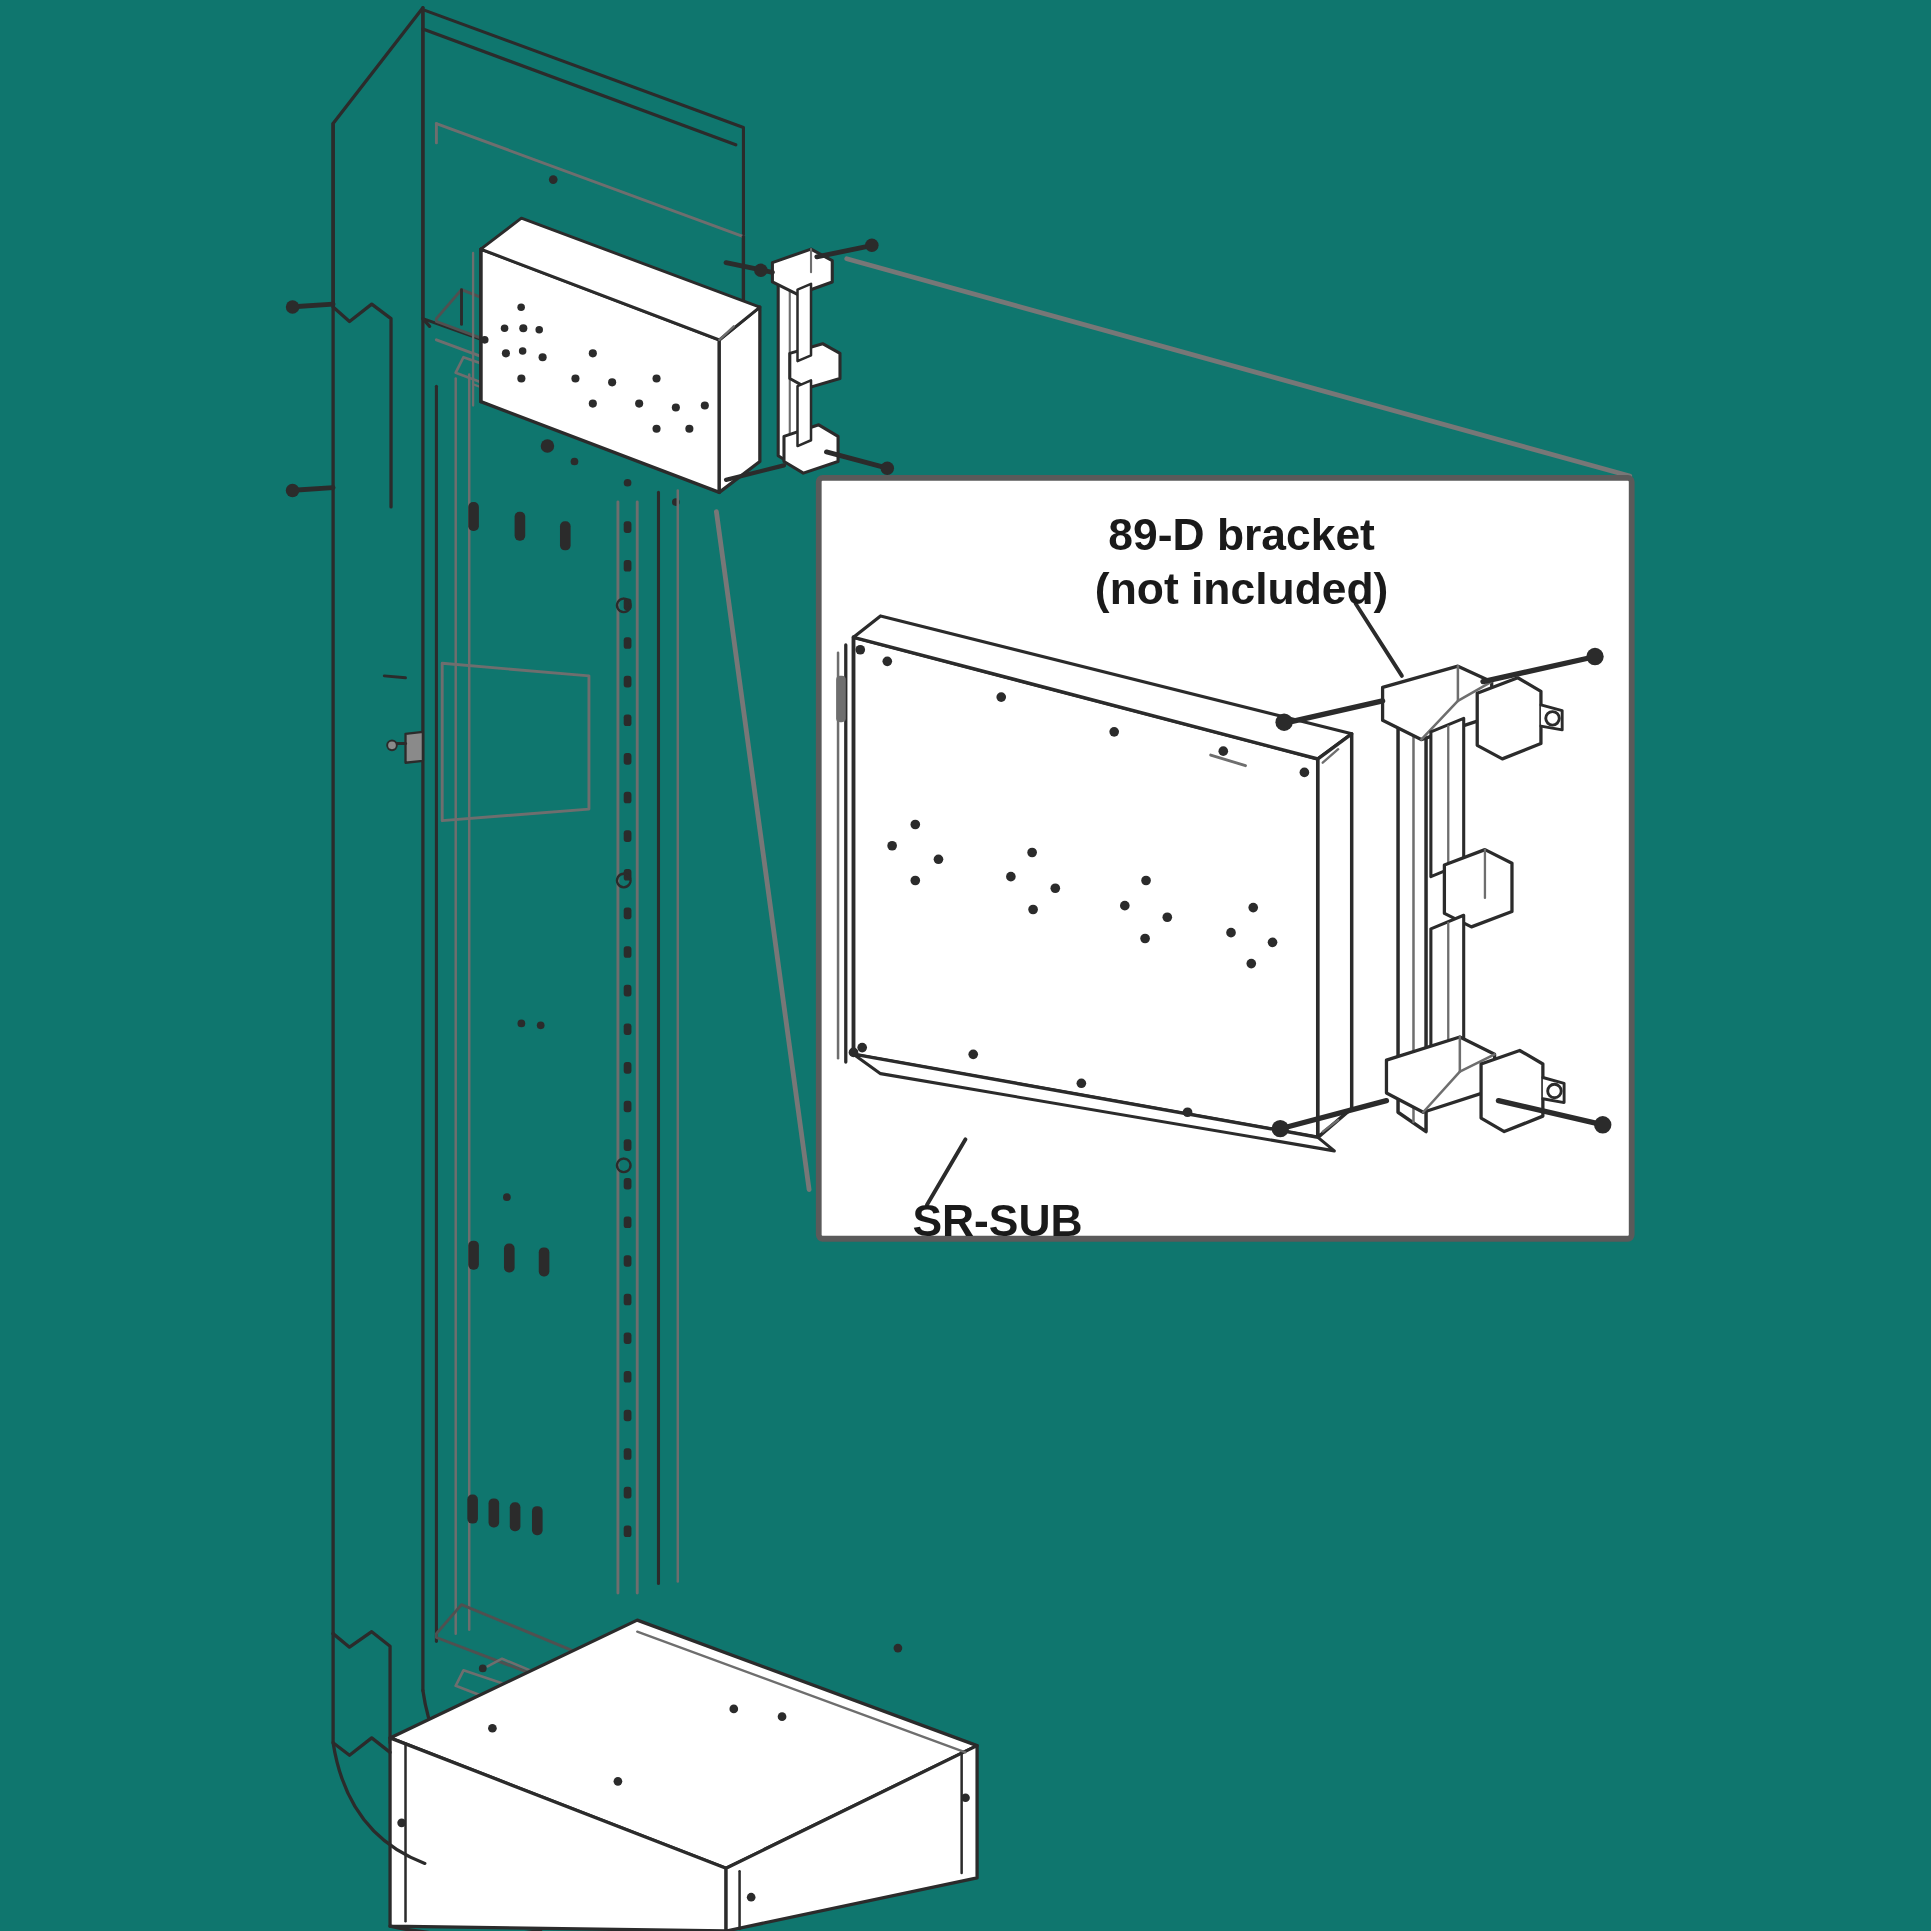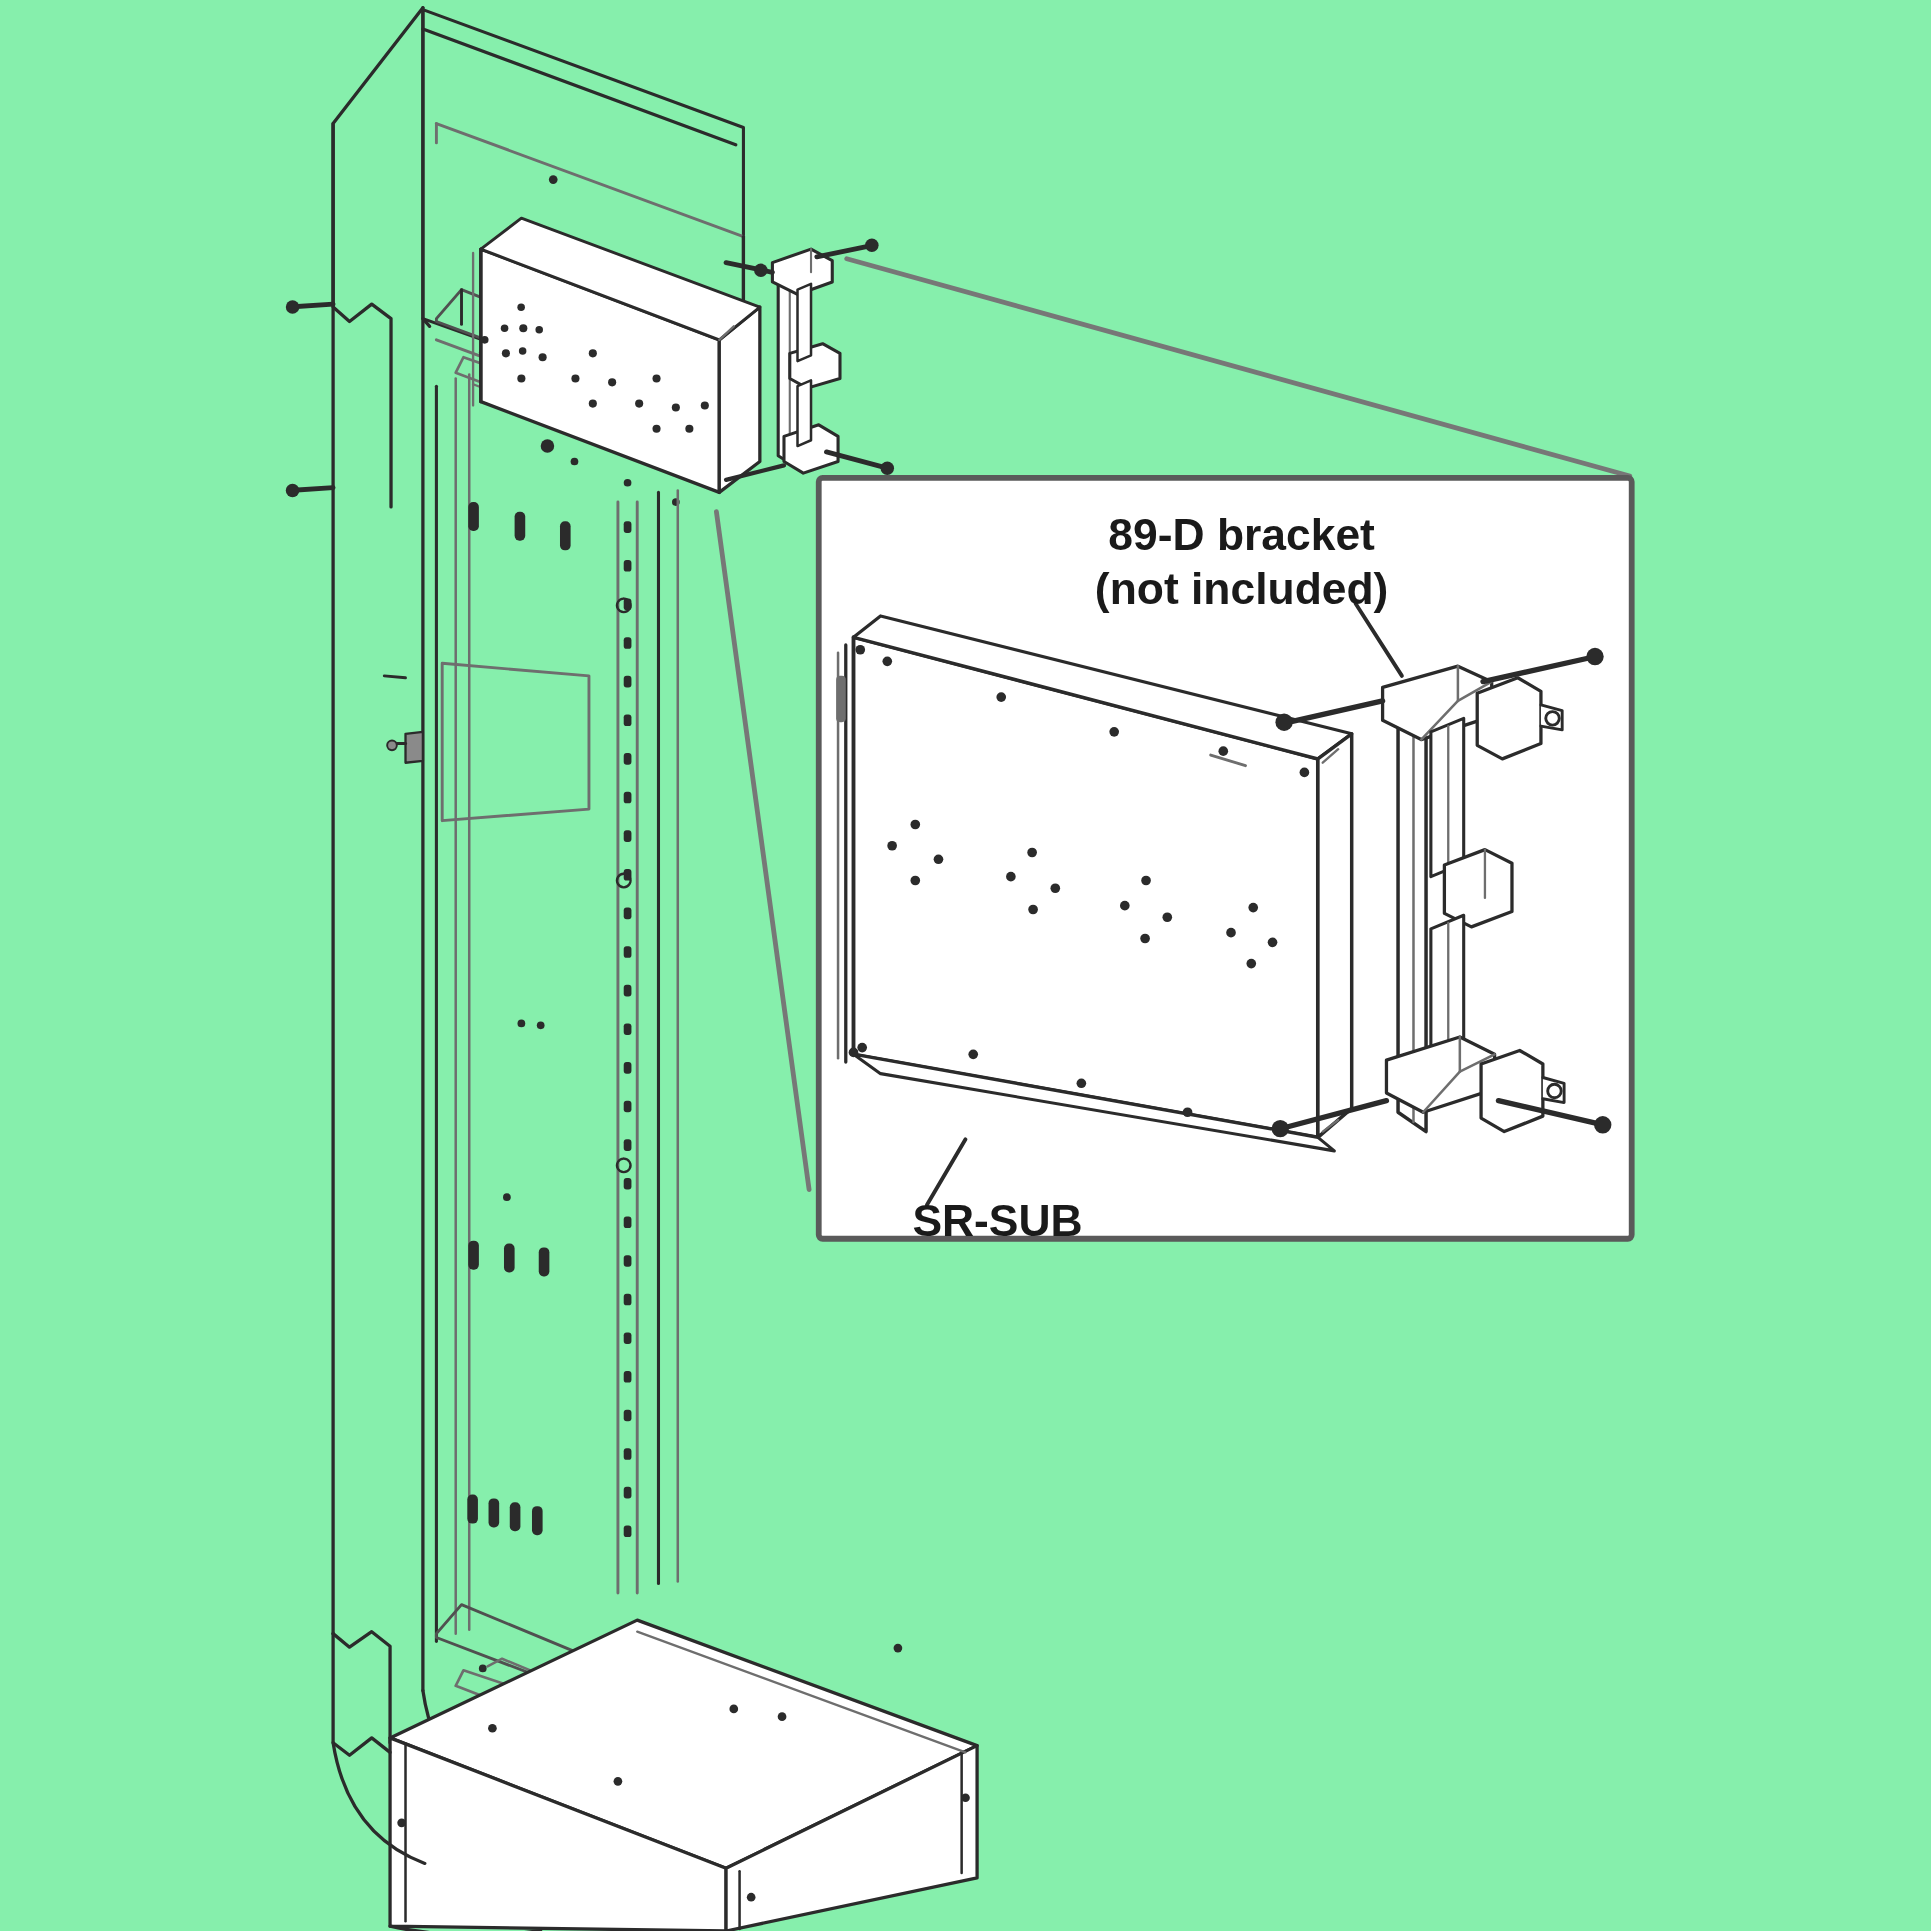--- a/index.html
+++ b/index.html
@@ -8,21 +8,21 @@
     padding: 0;
     background: #ffffff;
   }
   body {
     font-family: "Liberation Sans", sans-serif;
   }
   #stage {
     position: relative;
     width: 1931px;
     height: 1931px;
-    background: #86efac;
+    background: #0f766e;
     overflow: hidden;
   }
   #stage svg {
     position: absolute;
     top: 0;
     left: 0;
     width: 1931px;
     height: 1931px;
   }
   .lbl {

